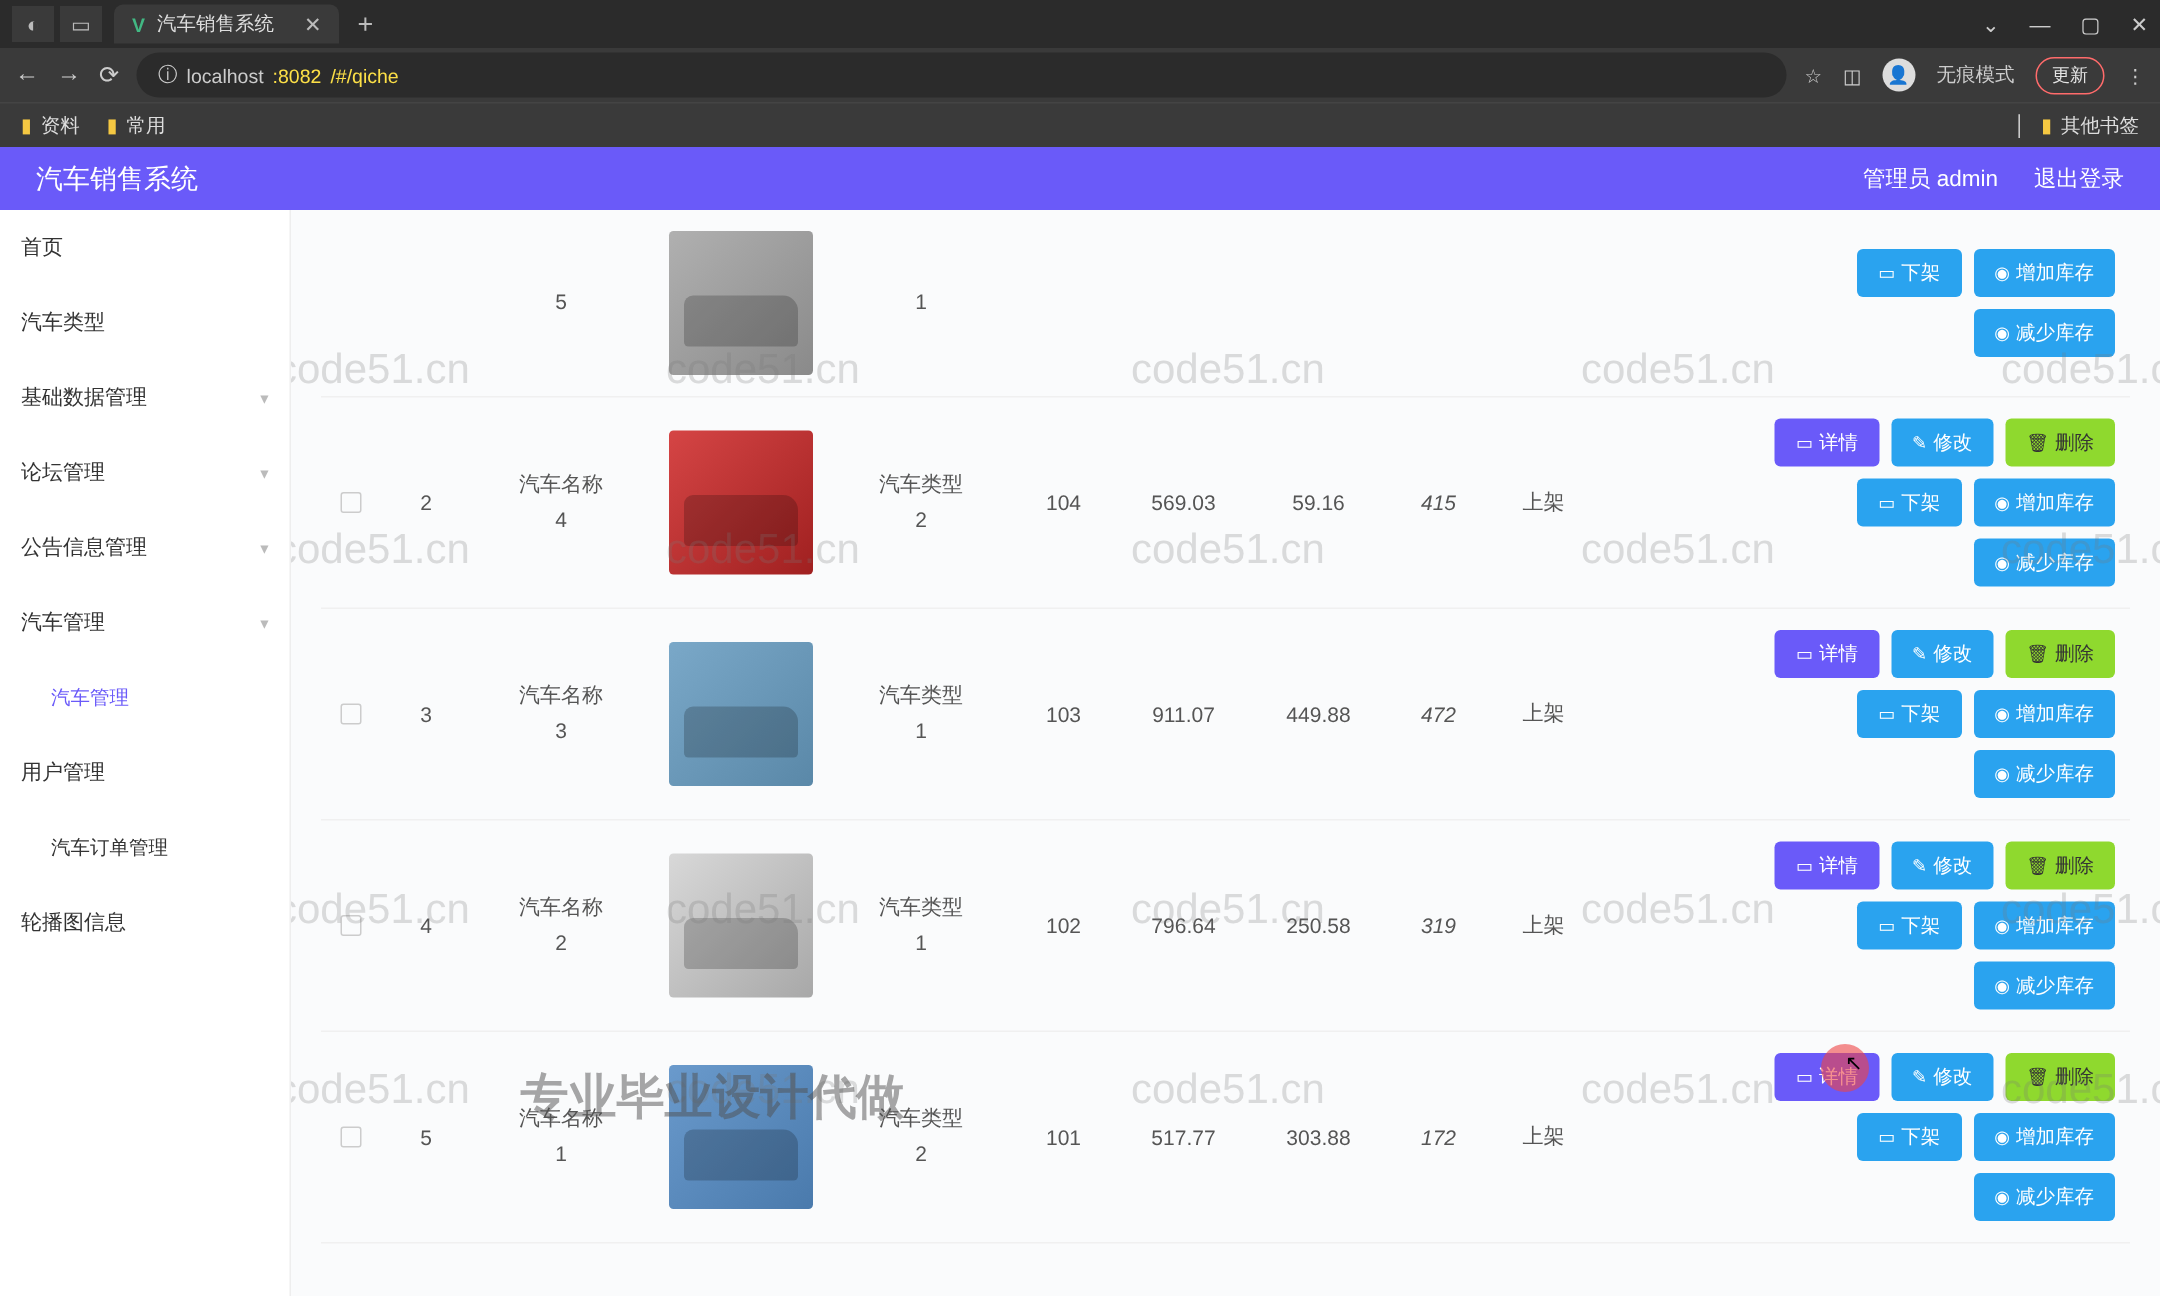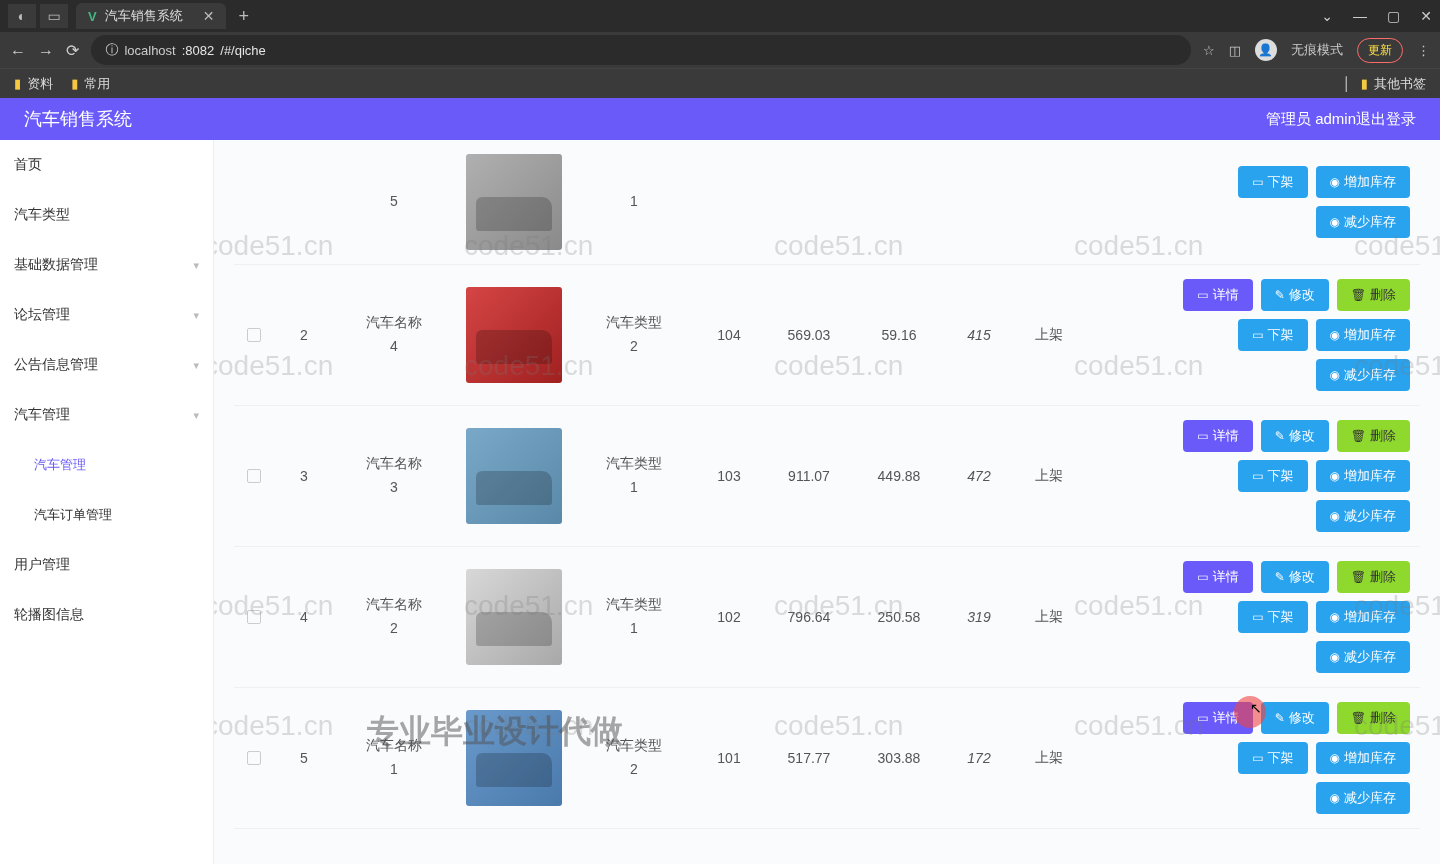--- a/index.html
+++ b/index.html
@@ -11,37 +11,37 @@
 .win-tab { width: 28px; height: 24px; background: #3a3a3a; display: flex; align-items: center; justify-content: center; color: #bbb; font-size: 14px; }
 .browser-tab { background: #3a3a3a; color: #ddd; padding: 4px 12px; display: flex; align-items: center; gap: 8px; font-size: 13px; border-radius: 6px 6px 0 0; margin-left: 8px; }
 .browser-tab .v-icon { color: #42b883; font-weight: bold; }
 .tab-close { color: #bbb; cursor: pointer; font-size: 14px; margin-left: 12px; }
 .tab-new { color: #bbb; margin-left: 12px; font-size: 18px; cursor: pointer; }
 .win-controls { margin-left: auto; display: flex; gap: 20px; color: #ccc; font-size: 14px; }
 
 .browser-nav { background: #3a3a3a; height: 36px; display: flex; align-items: center; padding: 0 10px; gap: 12px; }
 .nav-btn { color: #ccc; font-size: 16px; cursor: pointer; }
 .url-bar { flex: 1; background: #2b2b2b; border-radius: 16px; padding: 6px 14px; color: #ccc; font-size: 13px; display: flex; align-items: center; gap: 6px; }
-.url-path { color: #e5e5e5; }
+.url-path { color: #fde047; }
 .nav-right { display: flex; align-items: center; gap: 14px; color: #ccc; font-size: 13px; }
 .incognito-icon { width: 22px; height: 22px; background: #ddd; border-radius: 50%; display: flex; align-items: center; justify-content: center; color: #333; font-size: 12px; }
-.update-btn { background: #3a3a3a; border: 1px solid #ff6b6b; color: #fde047; padding: 3px 10px; border-radius: 14px; font-size: 12px; }
+.update-btn { background: #3a3a3a; border: 1px solid #ff6b6b; color: #e5e5e5; padding: 3px 10px; border-radius: 14px; font-size: 12px; }
 
 .bookmark-bar { background: #3a3a3a; height: 30px; display: flex; align-items: center; padding: 0 14px; gap: 18px; color: #ddd; font-size: 13px; border-top: 1px solid #444; }
 .bookmark { display: flex; align-items: center; gap: 6px; cursor: pointer; }
 .folder-icon { color: #f5c842; }
 .bm-right { margin-left: auto; display: flex; align-items: center; gap: 10px; }
 
 
 .app-header { background: #6a5af9; height: 42px; display: flex; align-items: center; padding: 0 24px; color: #fff; font-size: 18px; font-weight: 500; }
-.app-header-right { margin-left: auto; display: flex; font-size: 15px; }
+.app-header-right { margin-left: auto; display: flex; gap: 24px; font-size: 15px; }
 
 
 .app-body { display: flex; height: calc(100vh - 140px); }
-.sidebar { width: 214px; background: #fff; border-right: 1px solid #eee; overflow-y: auto; }
+.sidebar { width: 194px; background: #fff; border-right: 1px solid #eee; overflow-y: auto; }
 .sb-item { padding: 16px 14px; font-size: 14px; color: #333; cursor: pointer; display: flex; align-items: center; justify-content: space-between; }
 .sb-item.sub { padding-left: 34px; font-size: 13px; }
 .sb-item.active { color: #6a5af9; }
 .sb-chev { color: #bbb; font-size: 11px; }
 
 .content { flex: 1; background: #fafbfc; overflow-y: auto; position: relative; padding: 0 20px; }
 
 
 .watermark-grid { position: absolute; inset: 0; pointer-events: none; z-index: 5; }
 .wm { position: absolute; color: rgba(120,120,120,0.25); font-size: 28px; font-weight: 400; font-family: Arial; }
@@ -171,25 +171,25 @@
         <span>公告信息管理</span>
         <span class="sb-chev">▾</span>
       </div>
       <div class="sb-item">
         <span>汽车管理</span>
         <span class="sb-chev">▾</span>
       </div>
       <div class="sb-item sub active">
         <span>汽车管理</span>
       </div>
+      <div class="sb-item">
+        <span>用户管理</span>
+      </div>
       <div class="sb-item sub">
         <span>汽车订单管理</span>
-      </div>
-      <div class="sb-item">
-        <span>用户管理</span>
       </div>
       <div class="sb-item">
         <span>轮播图信息</span>
       </div>
     </div>
 
   <div class="content">
     <div class="watermark-grid" id="wmgrid">
         <div class="wm" style="left: -10px; top: 90px;">code51.cn</div>
         <div class="wm" style="left: 250px; top: 90px;">code51.cn</div>

